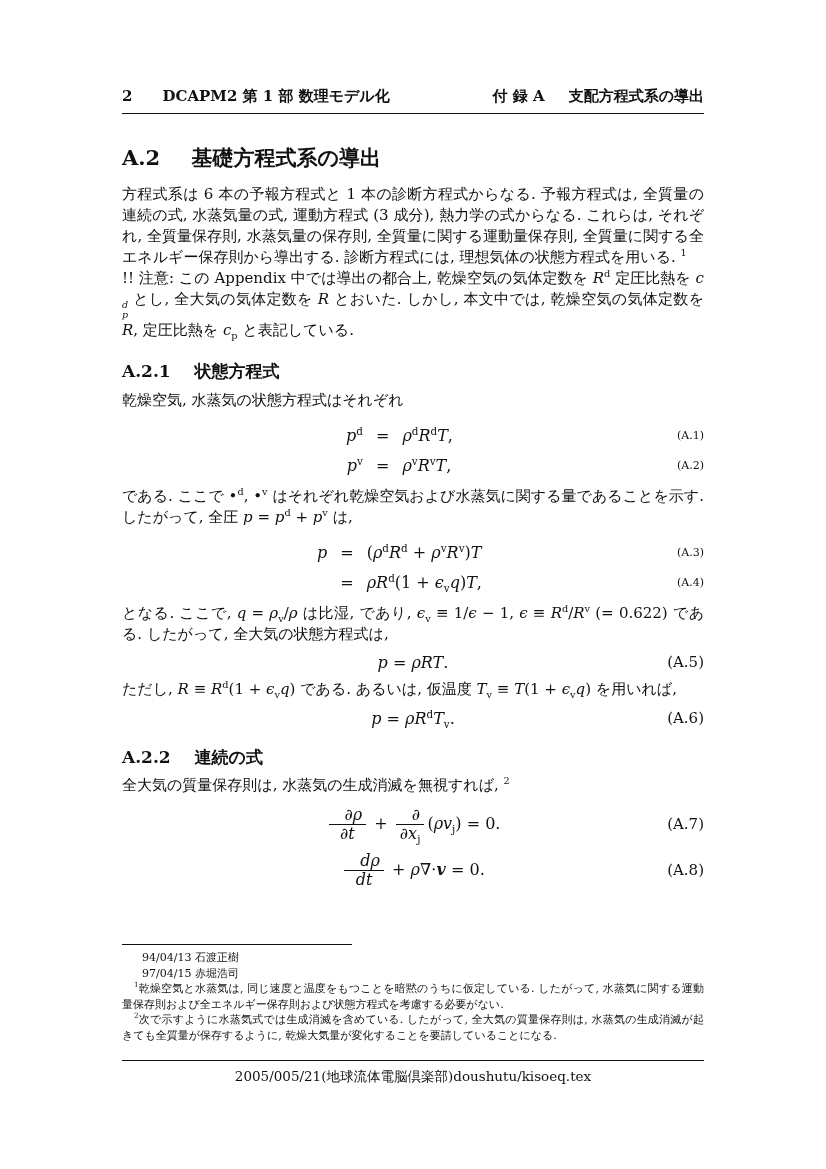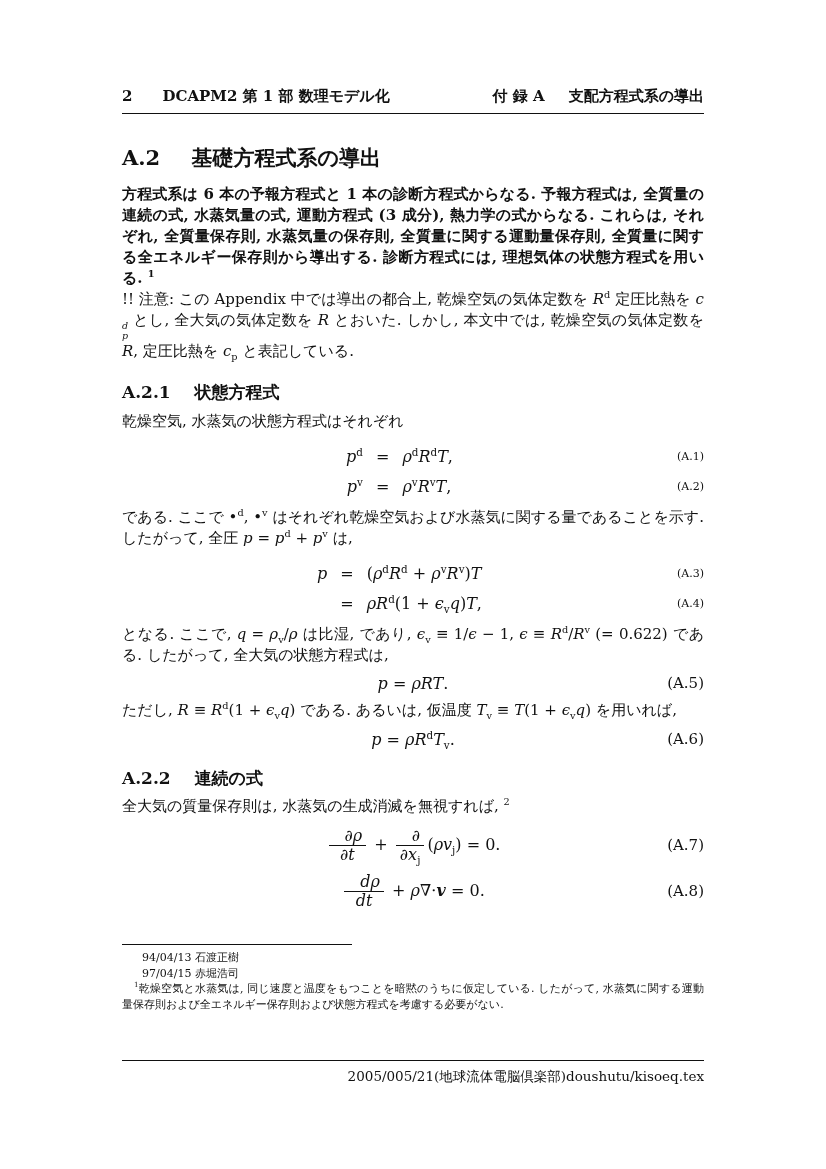--- a/index.html
+++ b/index.html
@@ -37,21 +37,21 @@
   }
   h1.sec .num { margin-right:24px; }
   h2.subsec {
     font-size:17px; line-height:20px; font-weight:bold;
   }
   h2.subsec .num { margin-right:18px; }
   .h2a { margin-top:20px; }
   .h2b { margin-top:18px; }
   
   p.body { text-align:justify; }
-  .mt13{margin-top:13px;font-weight:bold;} .mt9{margin-top:9px;} .mt8{margin-top:8px;}
+  .mt13{margin-top:13px;} .mt9{margin-top:9px;} .mt8{margin-top:8px;}
   .mt7{margin-top:7px;} .mt6{margin-top:6px;}
   sup { font-size:0.65em; line-height:0; }
   sub { font-size:0.65em; line-height:0; }
   i { font-style:italic; }
   .bv { font-style:italic; font-weight:bold; }
   
   .ss {
     display:inline-flex; flex-direction:column; align-items:flex-start;
     font-size:9.5px; line-height:1.05; vertical-align:-4px; font-style:italic;
   }
@@ -90,21 +90,21 @@
     font-size:11px; line-height:15.5px;
   }
   .fnrule { width:230px; border-top:1px solid #111; margin-bottom:5px; }
   .fn-date { padding-left:20px; }
   .fn { text-indent:12px; text-align:justify; }
   
   .pagefoot {
     position:absolute; left:122px; top:1060px; width:582px;
     border-top:1px solid #111;
     padding-top:7px;
-    display:flex; justify-content:flex-end;
+    display:flex; justify-content:center;
     font-size:13.5px; line-height:17px;
   }
 </style>
 </head>
 <body>
 
 <div class="page">
   <div class="content">
 
     <div class="runhead">
@@ -202,19 +202,20 @@
       <span class="num">(A.8)</span>
     </div>
 
   </div>
 
   <div class="footnotes">
     <div class="fnrule"></div>
     <div class="fn-date">94/04/13 石渡正樹</div>
     <div class="fn-date">97/04/15 赤堀浩司</div>
     <p class="fn"><sup>1</sup>乾燥空気と水蒸気は, 同じ速度と温度をもつことを暗黙のうちに仮定している. したがって, 水蒸気に関する運動量保存則および全エネルギー保存則および状態方程式を考慮する必要がない.</p>
+    <p class="fn"><sup>2</sup>次で示すように水蒸気式では生成消滅を含めている. したがって, 全大気の質量保存則は, 水蒸気の生成消滅が起きても全質量が保存するように, 乾燥大気量が変化することを要請していることになる.</p>
   </div>
 
   <div class="pagefoot">
     <span>2005/005/21(地球流体電脳倶楽部)</span>
     <span>doushutu/kisoeq.tex</span>
   </div>
 </div>
 
 </body></html>

